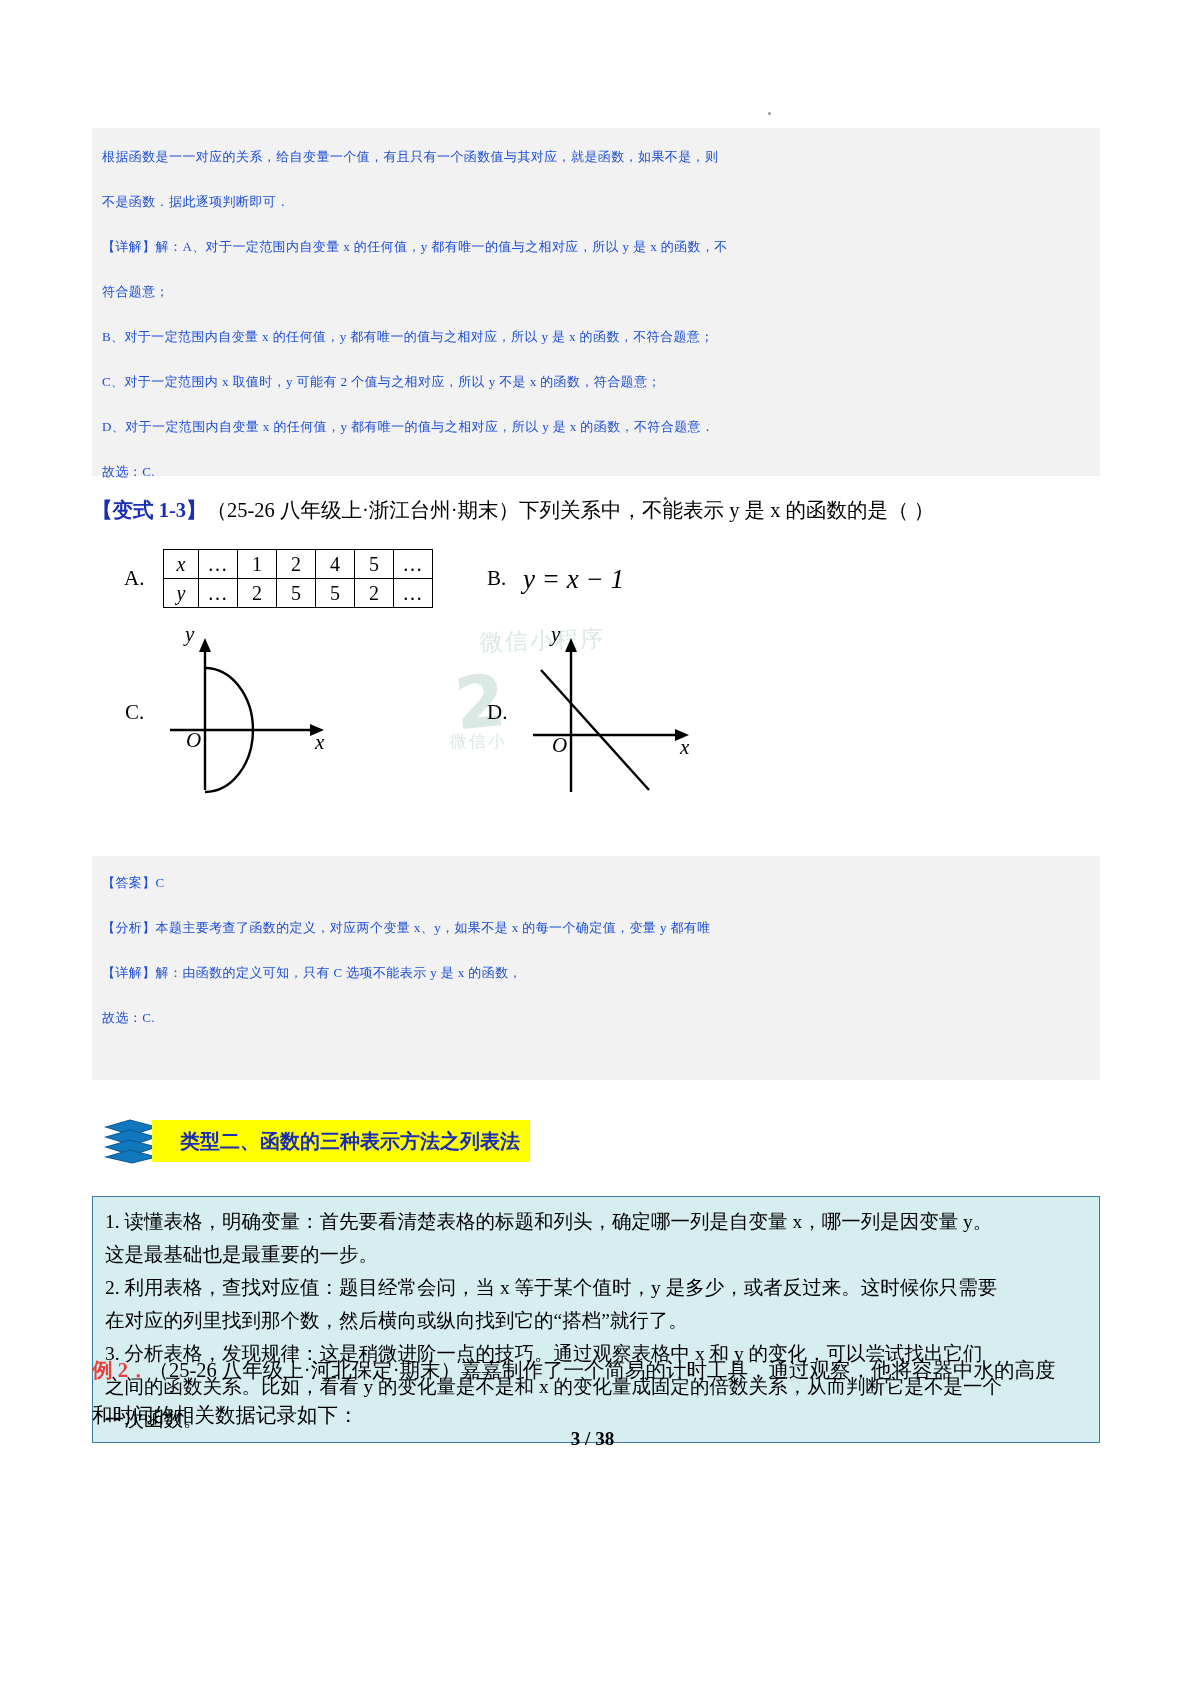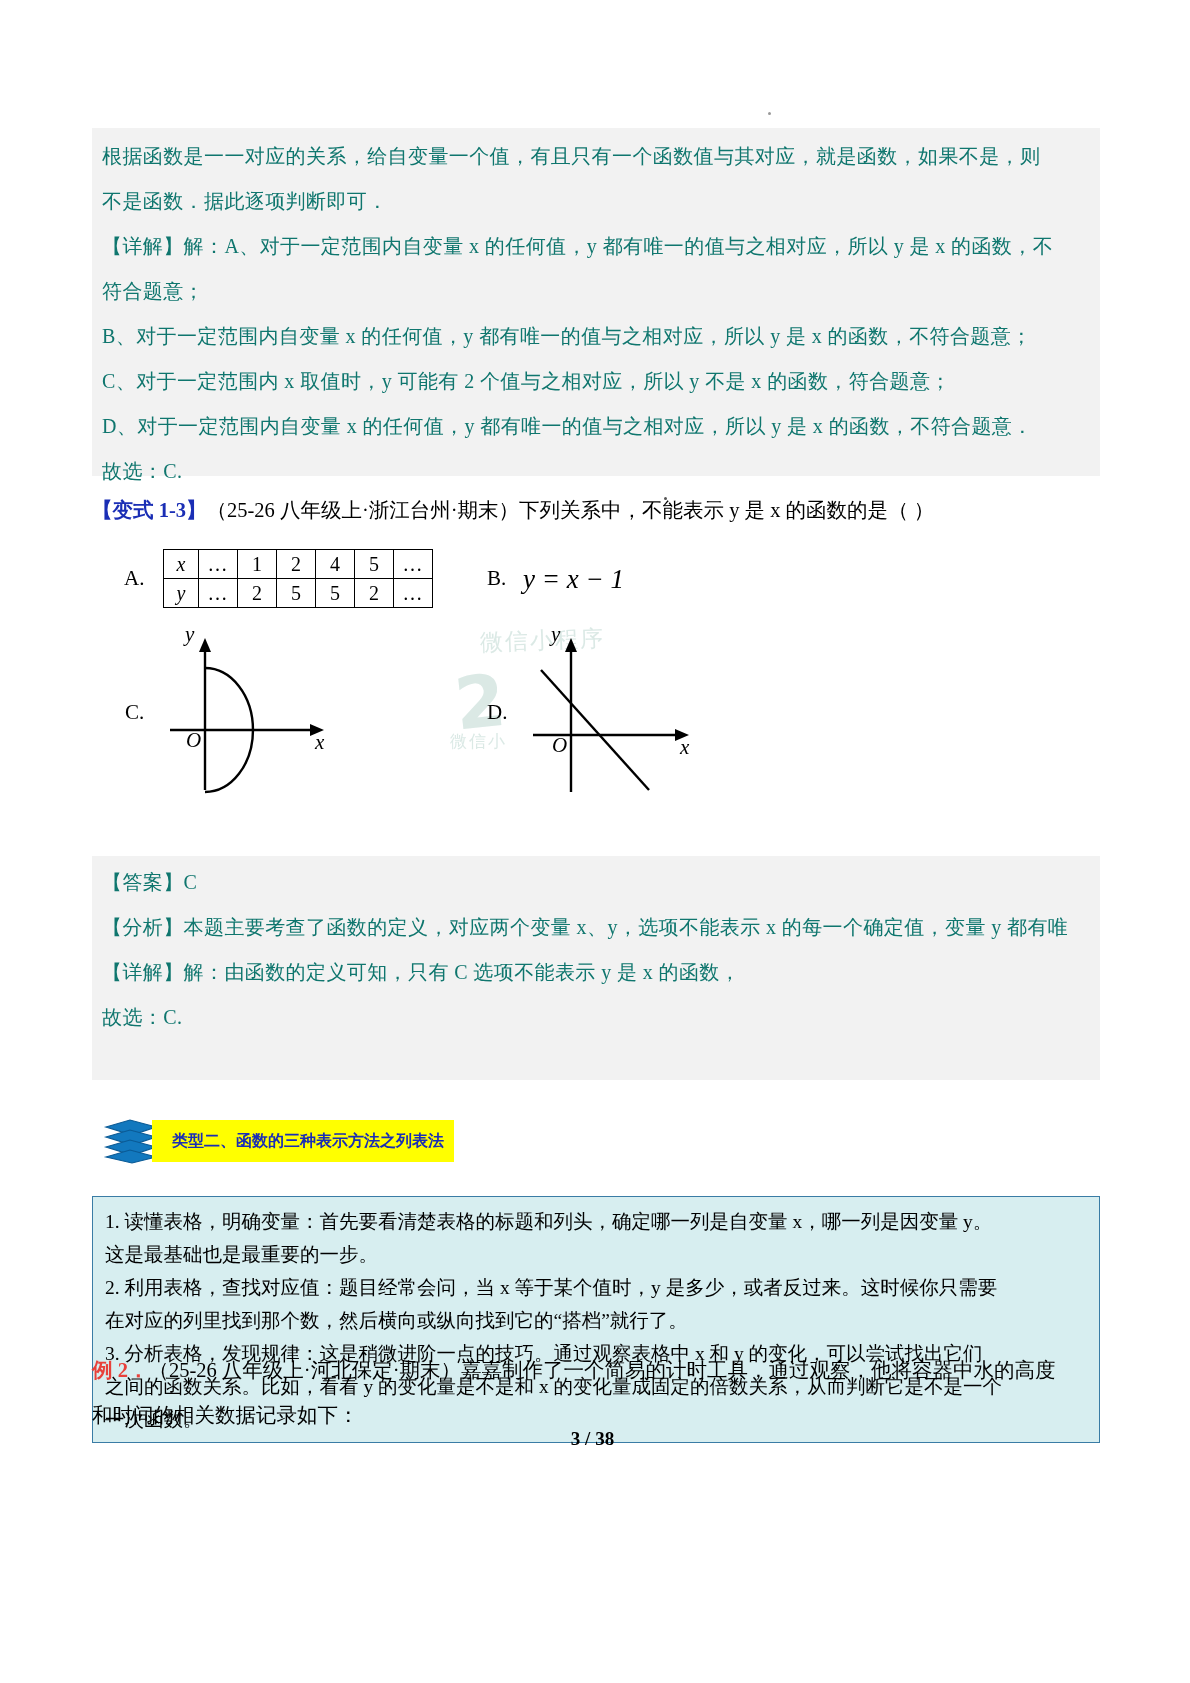--- a/index.html
+++ b/index.html
@@ -19,22 +19,22 @@
   
   .shaded{
     position:absolute;
     left:92px;
     width:1008px;
     background:#f2f2f2;
     box-sizing:border-box;
     padding:6px 10px 6px 10px;
   }
   .red{
-    color:#0f766e;
-    font-size:20px;
+    color:#1d4ed8;
+    font-size:13px;
     line-height:45px;
     letter-spacing:0.4px;
     white-space:nowrap;
   }
 
   
   .qline{
     position:absolute;
     left:92px;width:1010px;
     font-size:20.5px;
@@ -93,23 +93,23 @@
   .wm2{left:455px;top:660px;font-size:72px;font-weight:bold;transform:rotate(-6deg);}
   .wm3{left:450px;top:730px;font-size:17px;letter-spacing:2px;}
 
   
   .sec-head{
     position:absolute;
     left:152px;top:1120px;
     background:#ffff00;
     color:#1a2eb5;
     font-weight:bold;
-    font-size:16px;
+    font-size:20px;
     line-height:38px;
-    padding:2px 10px 2px 20px;
+    padding:2px 10px 2px 28px;
     white-space:nowrap;
     font-family:"Liberation Sans","DejaVu Sans",sans-serif;
   }
   .books{
     position:absolute;
     left:100px;top:1117px;
     width:62px;height:48px;
   }
 
   
@@ -238,21 +238,21 @@
 
       <line x1="18" y1="40" x2="126" y2="160" stroke="#000" stroke-width="2.4"></line>
     </svg>
     <div style="position:absolute;left:28px;top:-8px;font-size:21px;font-style:italic;">y</div>
     <div style="position:absolute;left:157px;top:105px;font-size:21px;font-style:italic;">x</div>
     <div style="position:absolute;left:29px;top:103px;font-size:21px;font-style:italic;">O</div>
   </div>
 
   <div class="shaded" style="top:856px;height:224px;padding-top:4px;">
     <div class="red">【答案】C</div>
-    <div class="red">【分析】本题主要考查了函数的定义，对应两个变量 x、y，选项不能表示 x 的每一个确定值，变量 y 都有唯</div>
+    <div class="red">【分析】本题主要考查了函数的定义，对应两个变量 x、y，如果不是 x 的每一个确定值，变量 y 都有唯</div>
     <div class="red">【详解】解：由函数的定义可知，只有 C 选项不能表示 y 是 x 的函数，</div>
     <div class="red">故选：C.</div>
   </div>
 
   <svg class="books" viewBox="0 0 62 48">
     <g fill="#1278be" stroke="#0a5a95" stroke-width="1.2">
       <path d="M6 10 L30 3 L56 10 L32 18 Z"></path>
       <path d="M6 20 L30 13 L56 20 L32 28 Z"></path>
       <path d="M6 30 L30 23 L56 30 L32 38 Z"></path>
       <path d="M6 40 L30 33 L56 40 L32 46 Z"></path>

